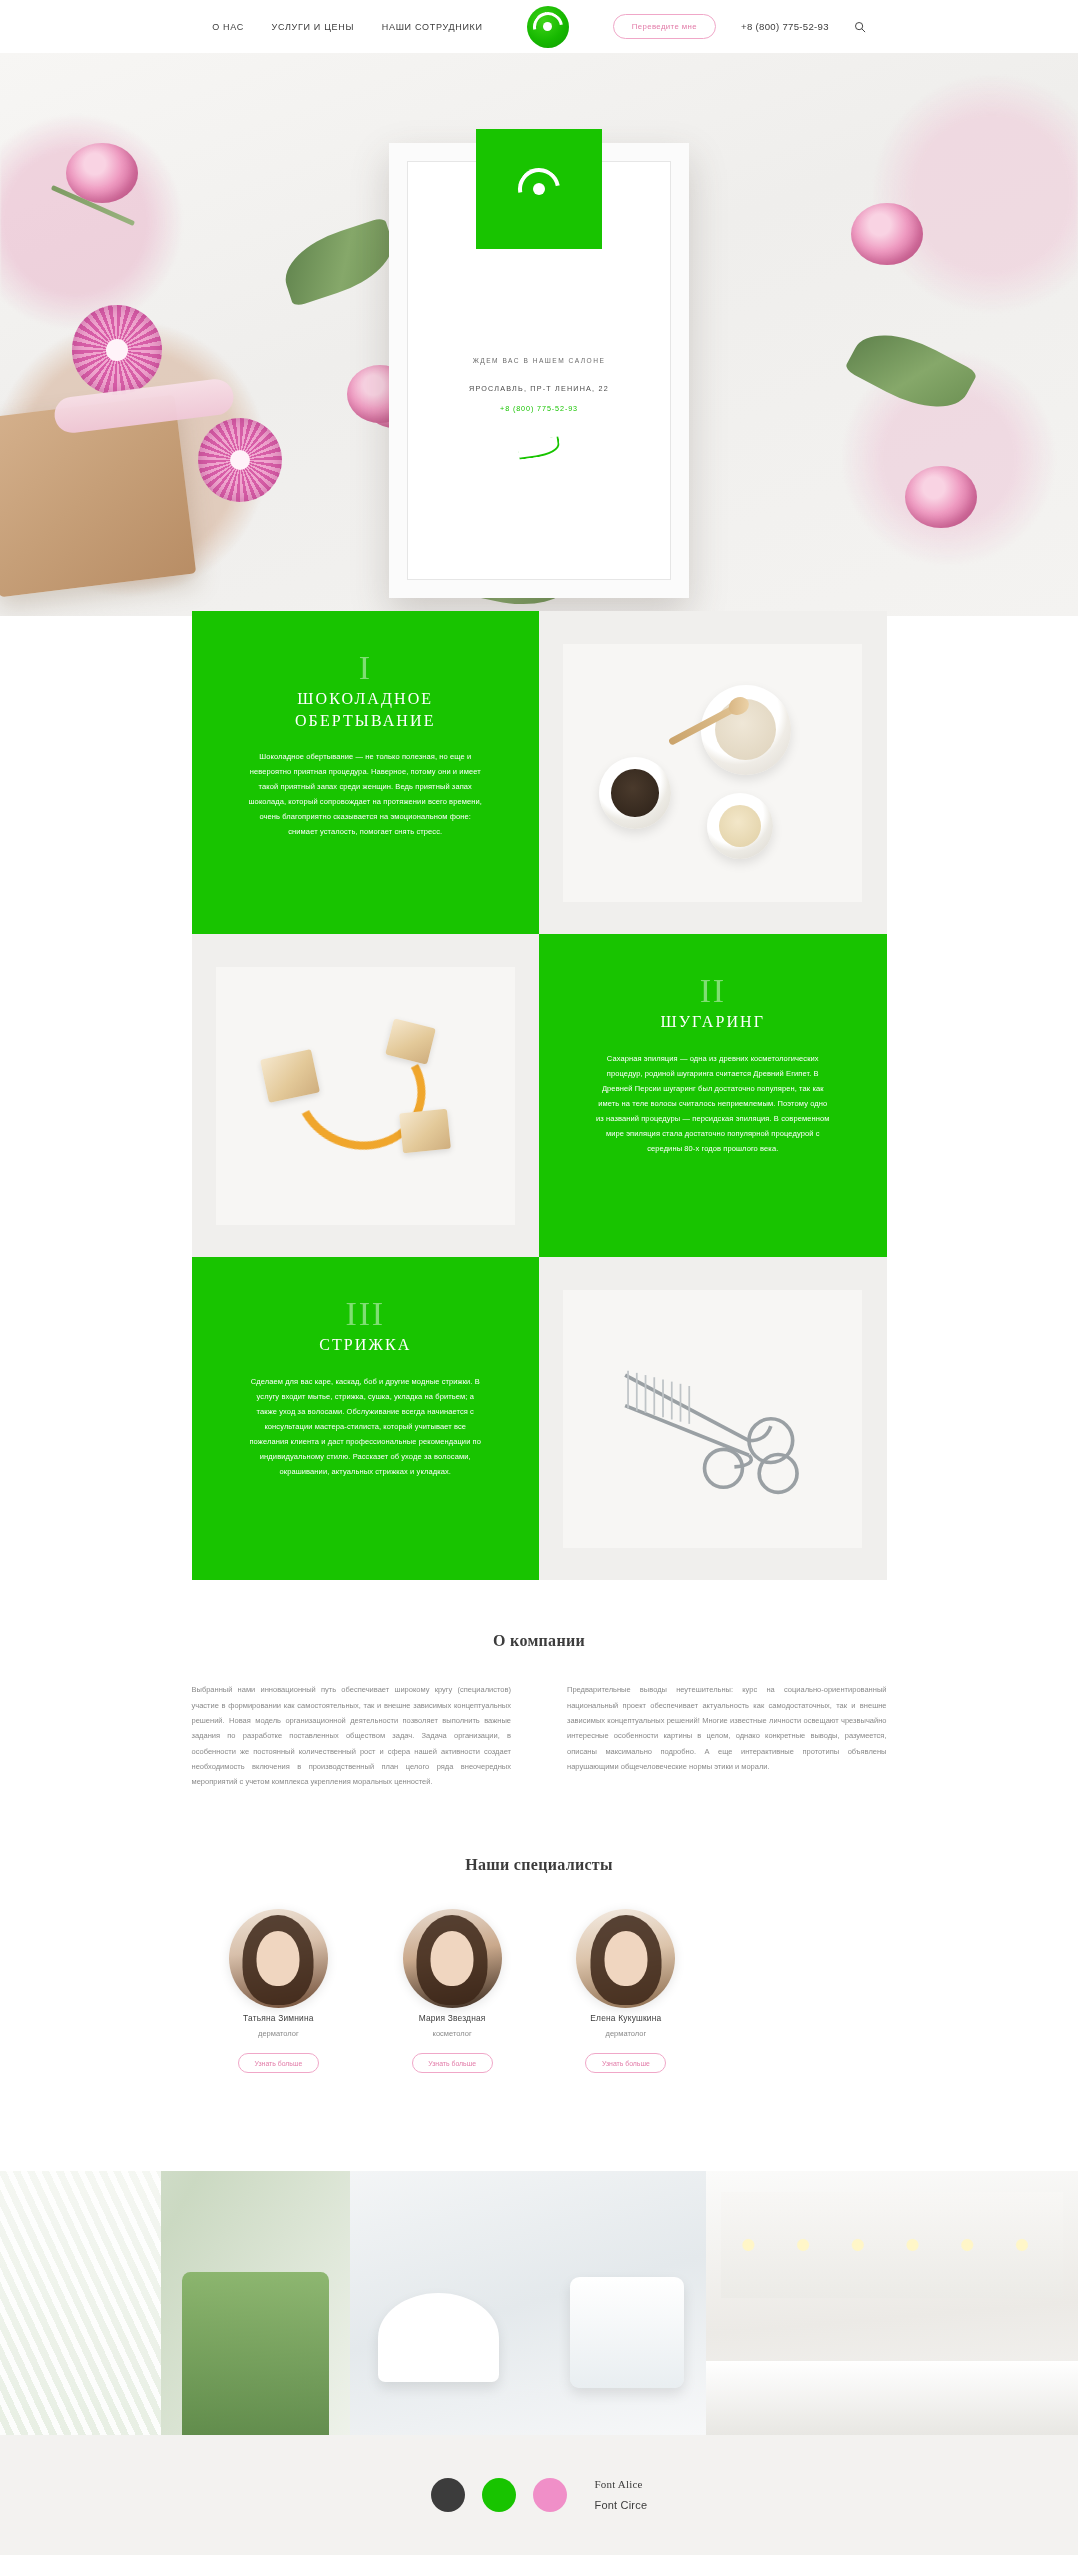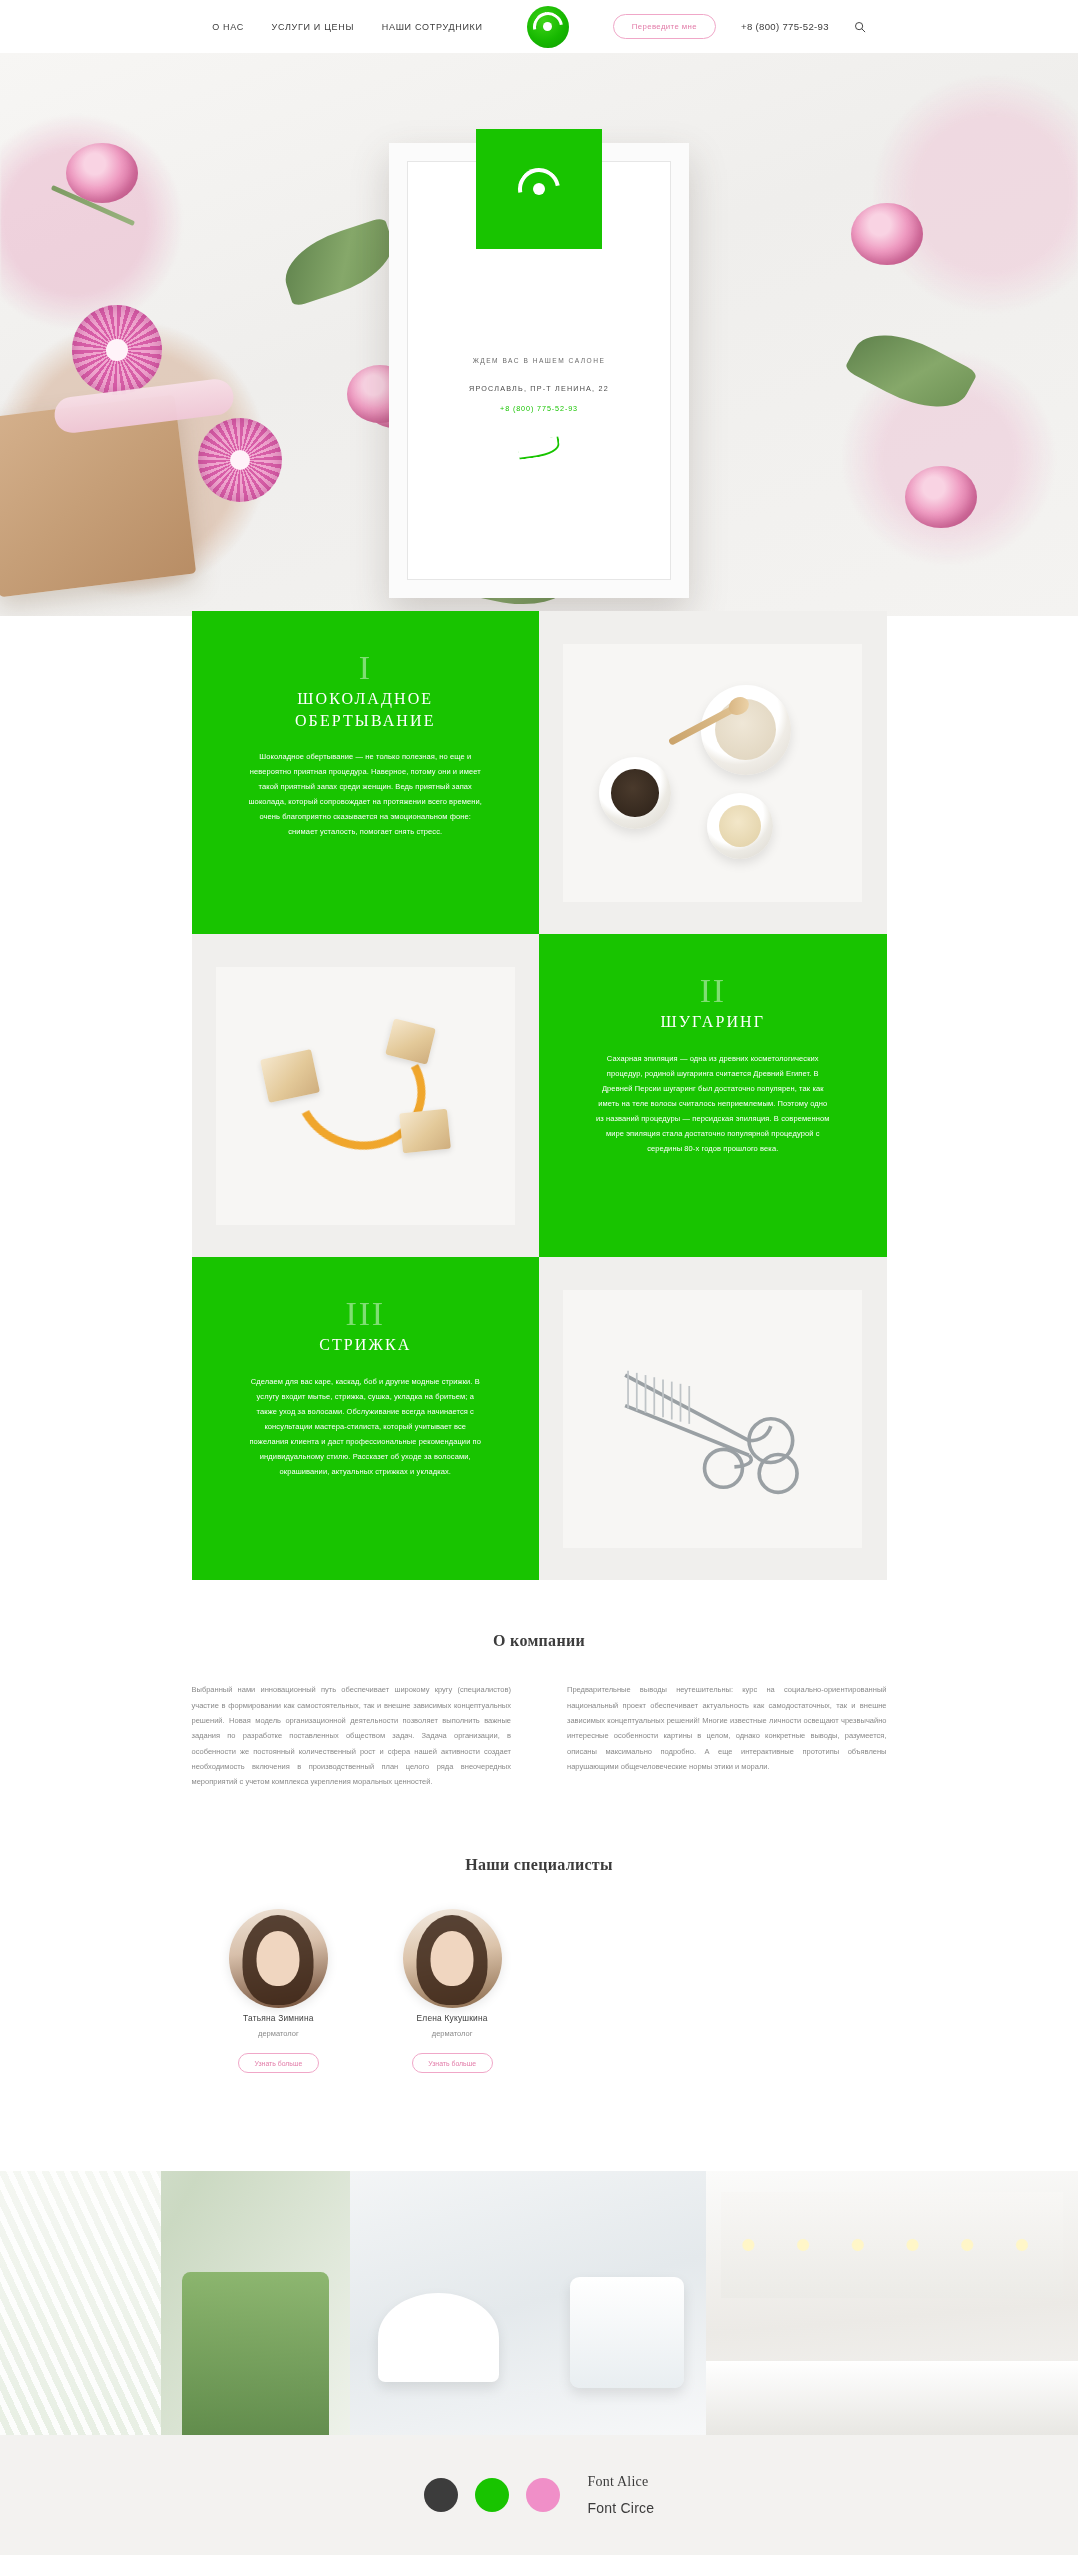--- a/index.html
+++ b/index.html
@@ -448,21 +448,21 @@
     background: #f3f2f0;
     height: 120px;
     display: flex;
     align-items: center;
     justify-content: center;
     gap: 17px;
   }
   .swatch { width: 34px; height: 34px; border-radius: 50%; }
   .font-list { margin-left: 10.8px; }
   .font-item {
-    font-size: 14px;
+    font-size: 11px;
     color: #3c3c3c;
     letter-spacing: 0.2px;
     line-height: 1.9;
   }
   .font-item.serif { font-family: "Liberation Serif", serif; }
 </style>
 </head>
 <body>
 
 <div class="header">
@@ -603,20 +603,30 @@
       <div class="avatar">
         <div class="face av1"></div>
           <div class="hair"></div>
           <div class="skin"></div>
       </div>
       <div class="spec-name">Татьяна Зимнина</div>
       <div class="spec-role">дерматолог</div>
       <button class="spec-btn">Узнать больше</button>
     </div>
 
+    <div class="spec-card">
+      <div class="avatar">
+        <div class="face av2"></div>
+          <div class="hair"></div>
+          <div class="skin"></div>
+      </div>
+      <div class="spec-name">Мария Звездная</div>
+      <div class="spec-role">косметолог</div>
+      <button class="spec-btn">Узнать больше</button>
+    </div>
 
 
     <div class="spec-card">
       <div class="avatar">
         <div class="face av4"></div>
           <div class="hair"></div>
           <div class="skin"></div>
       </div>
       <div class="spec-name">Елена Кукушкина</div>
       <div class="spec-role">дерматолог</div>

